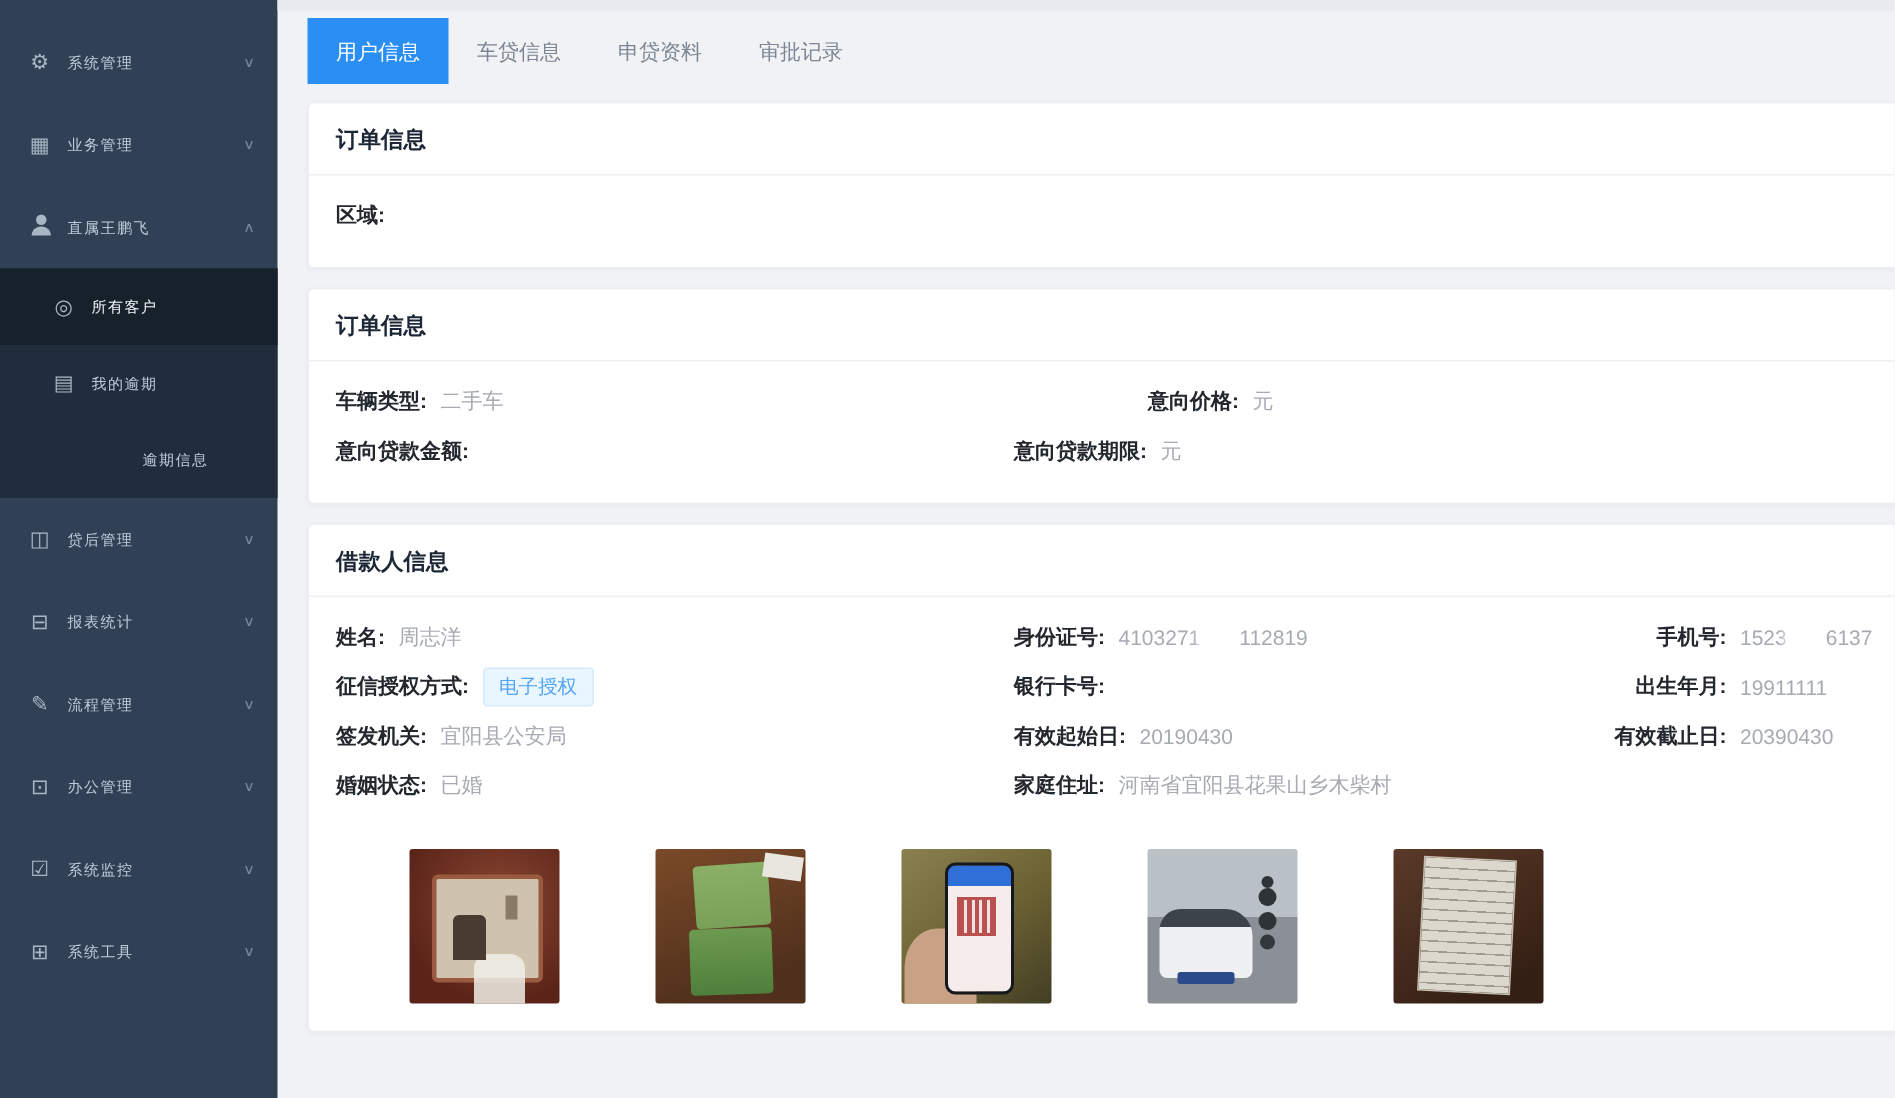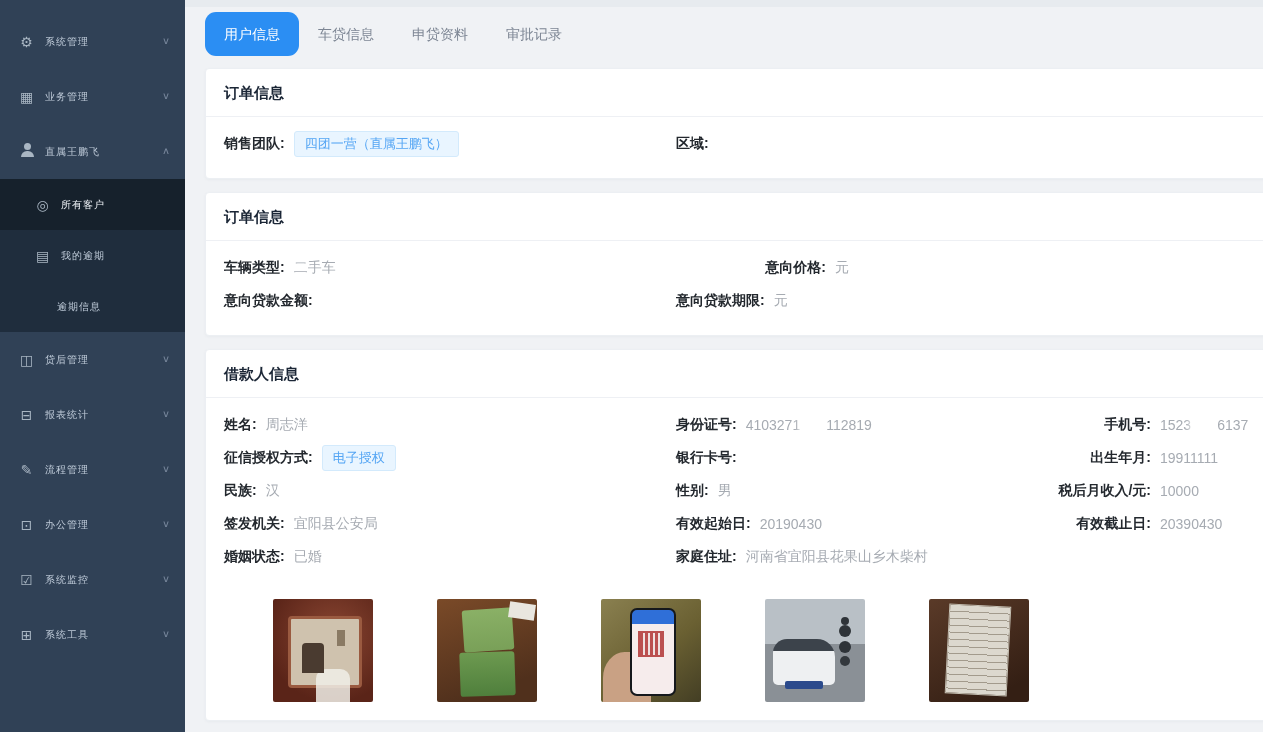--- a/index.html
+++ b/index.html
@@ -12,33 +12,33 @@
   
   .sidebar { width:185px; min-width:185px; height:732px; background:#304156; padding-top:14px; }
   .menu-item { height:55px; display:flex; align-items:center; padding:0 14px 0 18px;
     color:#bfcbd9; cursor:pointer; letter-spacing:1px; }
   .mi-icon { width:18px; margin-right:9px; font-size:14px; color:#a9b6c3; text-align:center; position:relative; }
   .mi-label { flex:1; font-size:10px; }
   .mi-chevron { font-size:11px; color:#76859a; transform:scaleY(.85); }
   .submenu { background:#1f2d3d; }
   .submenu-item { height:51px; display:flex; align-items:center; padding-left:34px;
     color:#bfcbd9; font-size:14px; cursor:pointer; letter-spacing:1px; }
-  .submenu-item.no-icon { padding-left:57px; }
+  .submenu-item.no-icon { padding-left:95px; }
   .submenu-item.active { background:#16212c; color:#f2f6fa; }
   
   .icon-person { display:inline-block; height:14px; }
   .icon-person::before { content:""; display:block; width:7px; height:7px; border-radius:50%;
     background:#a9b6c3; margin:0 auto; }
   .icon-person::after { content:""; display:block; width:13px; height:6px;
     border-radius:6px 6px 0 0; background:#a9b6c3; margin:1px auto 0; }
   
   .main { flex:1; position:relative; }
   .top-remnant { height:7px; background:#e7ebef; }
   .tabs { display:flex; margin:5px 0 0 20px; height:44px; }
-  .tab { width:94px; text-align:center; line-height:44px; color:#7d8694; cursor:pointer; font-size:14px;border-radius:11px; }
+  .tab { width:94px; text-align:center; line-height:44px; color:#7d8694; cursor:pointer; font-size:14px; }
   .tab.active { background:#2b8ef3; color:#ffffff; }
   
   .card { background:#fff; border-radius:4px; margin:0 0 13px 20px;
     border:1px solid #eceff3; box-shadow:0 1px 3px rgba(20,40,80,.04); }
   .card:first-of-type { margin-top:12px; }
   .card-title { font-size:15px; font-weight:700; color:#1b2636; padding:15px 18px 13px; }
   .card-divider { height:1px; background:#eef0f4; }
   .card-body { padding:10px 18px 18px; }
   .frow { display:grid; grid-template-columns:452px 325px 1fr; min-height:33px; align-items:center; }
   .field { display:flex; align-items:center; white-space:nowrap; }
@@ -155,24 +155,20 @@
       <div class="tab">申贷资料</div>
       <div class="tab">审批记录</div>
     </nav>
   <div id="cards">
       <section class="card">
         <div class="card-title">订单信息</div>
         <div class="card-divider"></div>
         <div class="card-body">
           <div class="frow">
             <div class="field">
-              <span class="flabel">销售团队:</span>
-              <span class="tag">四团一营（直属王鹏飞）</span>
-            </div>
-            <div class="field">
               <span class="flabel">区域:</span>
               <span class="fvalue"></span>
             </div>
           </div>
         </div>
       </section>
       <section class="card">
         <div class="card-title">订单信息</div>
         <div class="card-divider"></div>
         <div class="card-body">
@@ -230,34 +226,20 @@
               <span class="flabel">银行卡号:</span>
               <span class="fvalue"></span>
             </div>
             <div class="field col3">
               <span class="flabel">出生年月:</span>
               <span class="fvalue">19911111</span>
             </div>
           </div>
           <div class="frow">
             <div class="field">
-              <span class="flabel">民族:</span>
-              <span class="fvalue">汉</span>
-            </div>
-            <div class="field">
-              <span class="flabel">性别:</span>
-              <span class="fvalue">男</span>
-            </div>
-            <div class="field col3">
-              <span class="flabel">税后月收入/元:</span>
-              <span class="fvalue">10000</span>
-            </div>
-          </div>
-          <div class="frow">
-            <div class="field">
               <span class="flabel">签发机关:</span>
               <span class="fvalue">宜阳县公安局</span>
             </div>
             <div class="field">
               <span class="flabel">有效起始日:</span>
               <span class="fvalue">20190430</span>
             </div>
             <div class="field col3">
               <span class="flabel">有效截止日:</span>
               <span class="fvalue">20390430</span>

